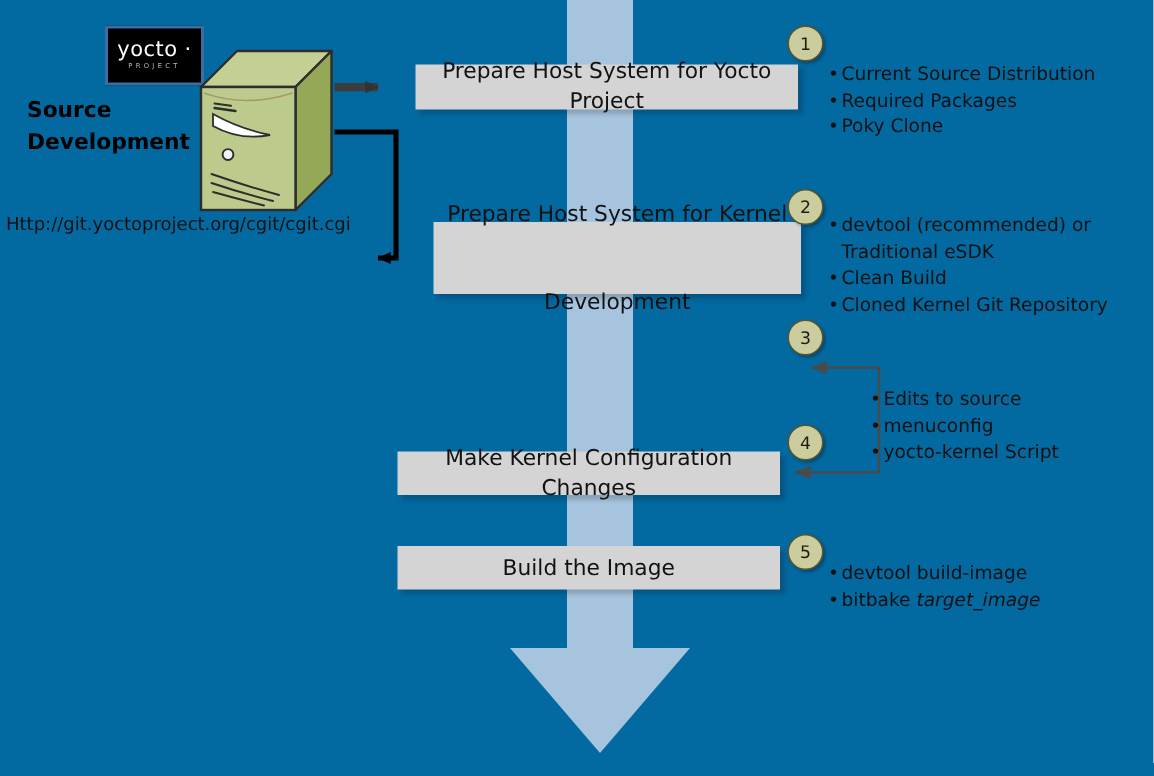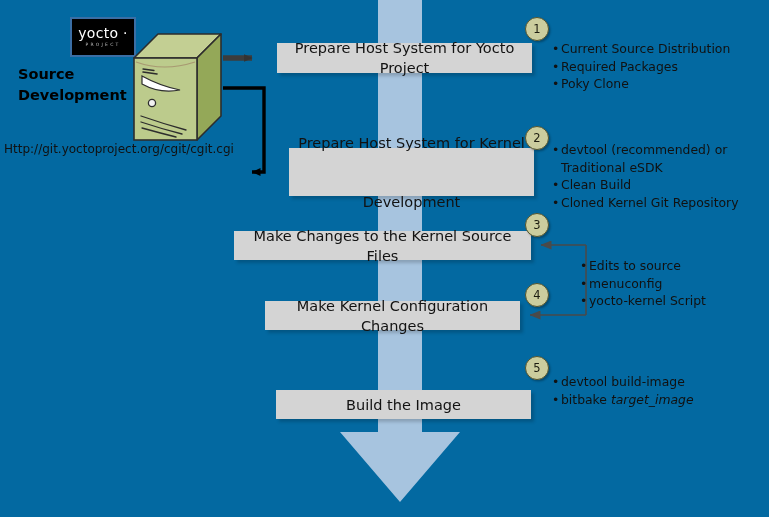--- a/index.html
+++ b/index.html
@@ -241,23 +241,20 @@
     <div class="bullet-row">
       <span class="dot">•</span>
       <span class="btxt">Clean Build</span>
     </div>
     <div class="bullet-row">
       <span class="dot">•</span>
       <span class="btxt">Cloned Kernel Git Repository</span>
     </div>
   </div>
 
-  <div class="proc-box abs" style="left:234px; top:231px; width:297px; height:29px;">
-    <span>Make Changes to the Kernel Source Files</span>
-  </div>
   <div class="step-circle abs" style="left:525px; top:213px;">
     <span>3</span>
   </div>
 
   <div class="proc-box abs" style="left:265px; top:301px; width:255px; height:29px;align-items:center;">
     <span>Make Kernel Configuration Changes</span>
   </div>
   <div class="step-circle abs" style="left:525px; top:283px;">
     <span>4</span>
   </div>
@@ -270,21 +267,21 @@
     <div class="bullet-row">
       <span class="dot">•</span>
       <span class="btxt">menuconfig</span>
     </div>
     <div class="bullet-row">
       <span class="dot">•</span>
       <span class="btxt">yocto-kernel Script</span>
     </div>
   </div>
 
-  <div class="proc-box abs" style="left:265px; top:390px; width:255px; height:29px;margin-left:11px;">
+  <div class="proc-box abs" style="left:265px; top:364px; width:255px; height:29px;">
     <span>Build the Image</span>
   </div>
   <div class="step-circle abs" style="left:525px; top:356px;">
     <span>5</span>
   </div>
   <div class="notes abs" style="left:552px; top:373px; width:205px;">
     <div class="bullet-row">
       <span class="dot">•</span>
       <span class="btxt">devtool build-image</span>
     </div>

